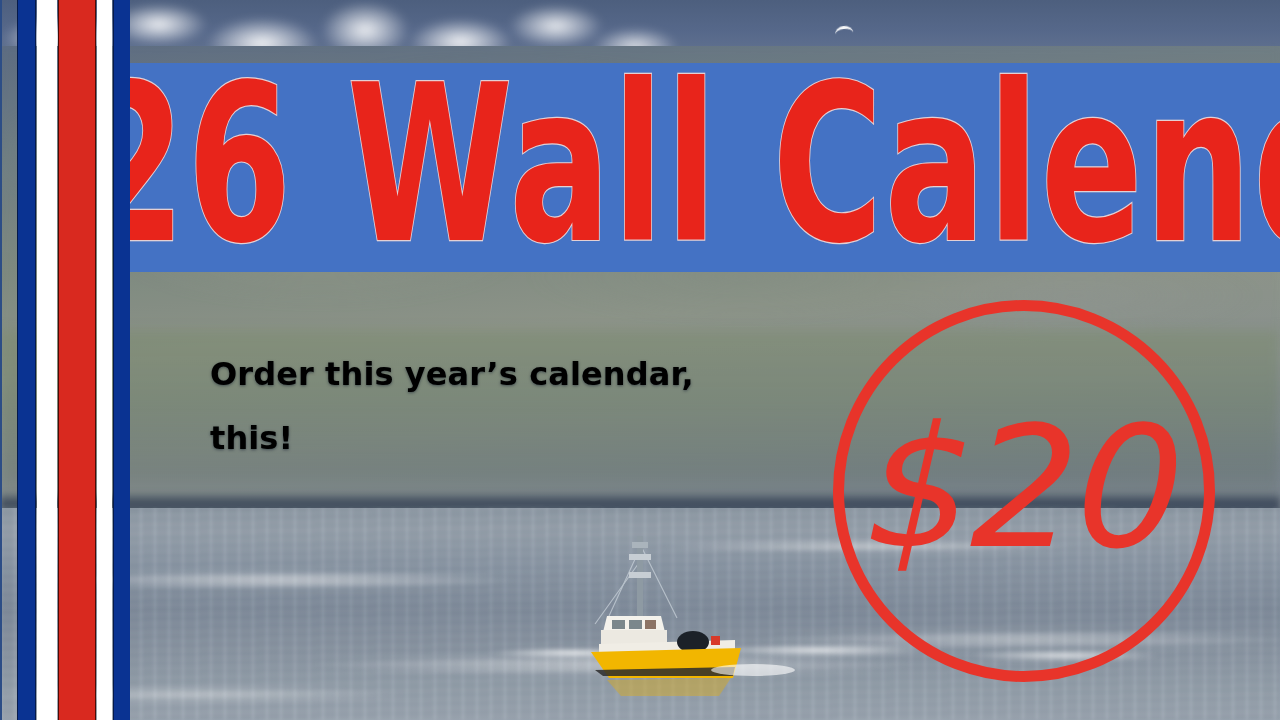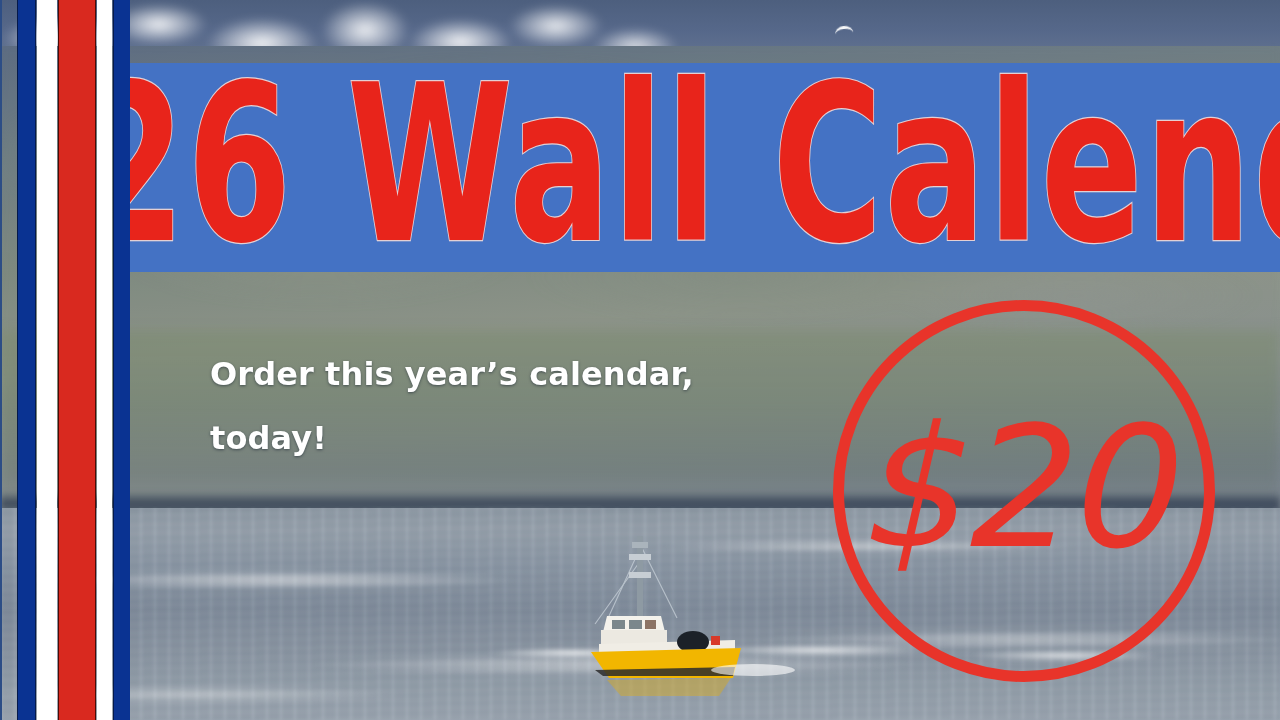--- a/index.html
+++ b/index.html
@@ -143,21 +143,21 @@
     transform:scaleX(.80) scaleY(1.16);
     transform-origin:center center;
     -webkit-text-stroke:2px rgba(255,225,215,.85);
     paint-order:stroke fill;
     margin-top:-4px;
   }
 
   
   .body-copy{
     position:absolute;left:210px;top:342px;width:620px;
-    color:#ffffff;
+    color:#000000;
     font-family:"DejaVu Sans", sans-serif;
     font-weight:700;
     font-size:32px;
     line-height:64px;
     letter-spacing:.1px;
     text-shadow:0 1px 3px rgba(20,30,45,.55);
   }
   .body-copy div{white-space:nowrap;}
 
   
@@ -241,20 +241,20 @@
     <div class="stripe s-white2"></div>
     <div class="stripe s-navy2"></div>
   </div>
 
   <div class="banner">
     <div class="banner-title">2026 Wall Calendar</div>
   </div>
 
   <div class="body-copy">
     <div>Order this year’s calendar,</div>
-    <div>today!</div>
+    <div>this!</div>
   </div>
 
   <div class="price-badge">
     <span class="price-text">$20</span>
   </div>
 
 </div>
 
 </body></html>

